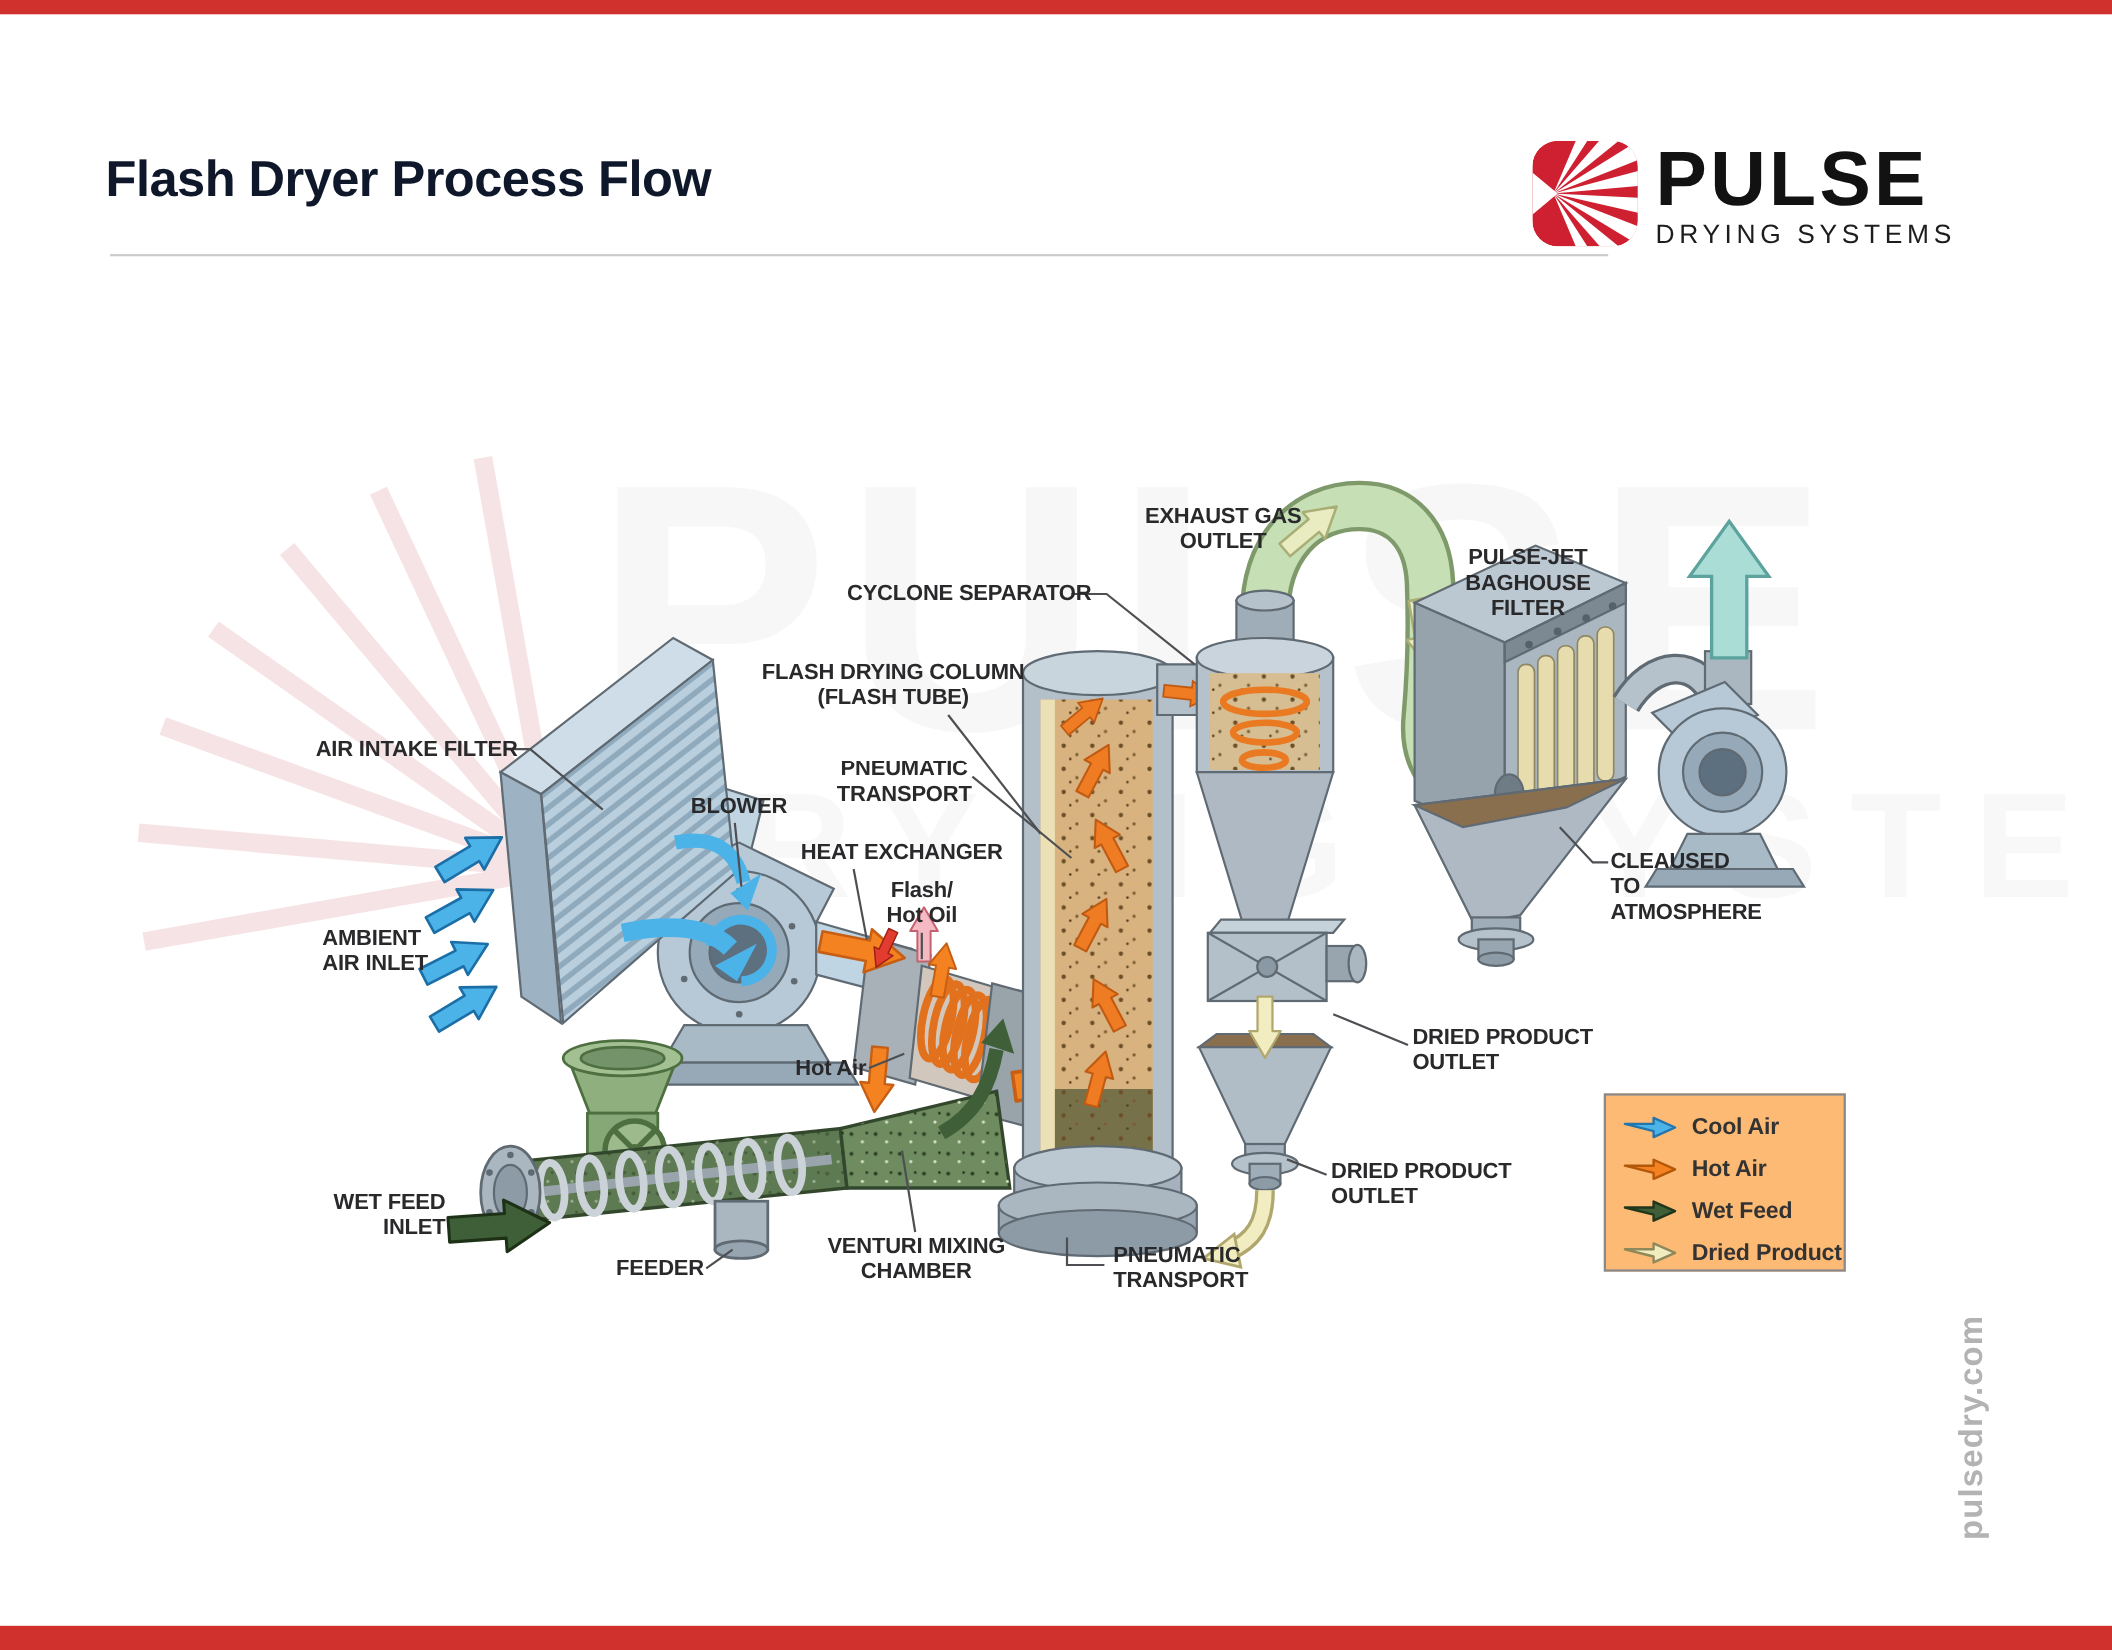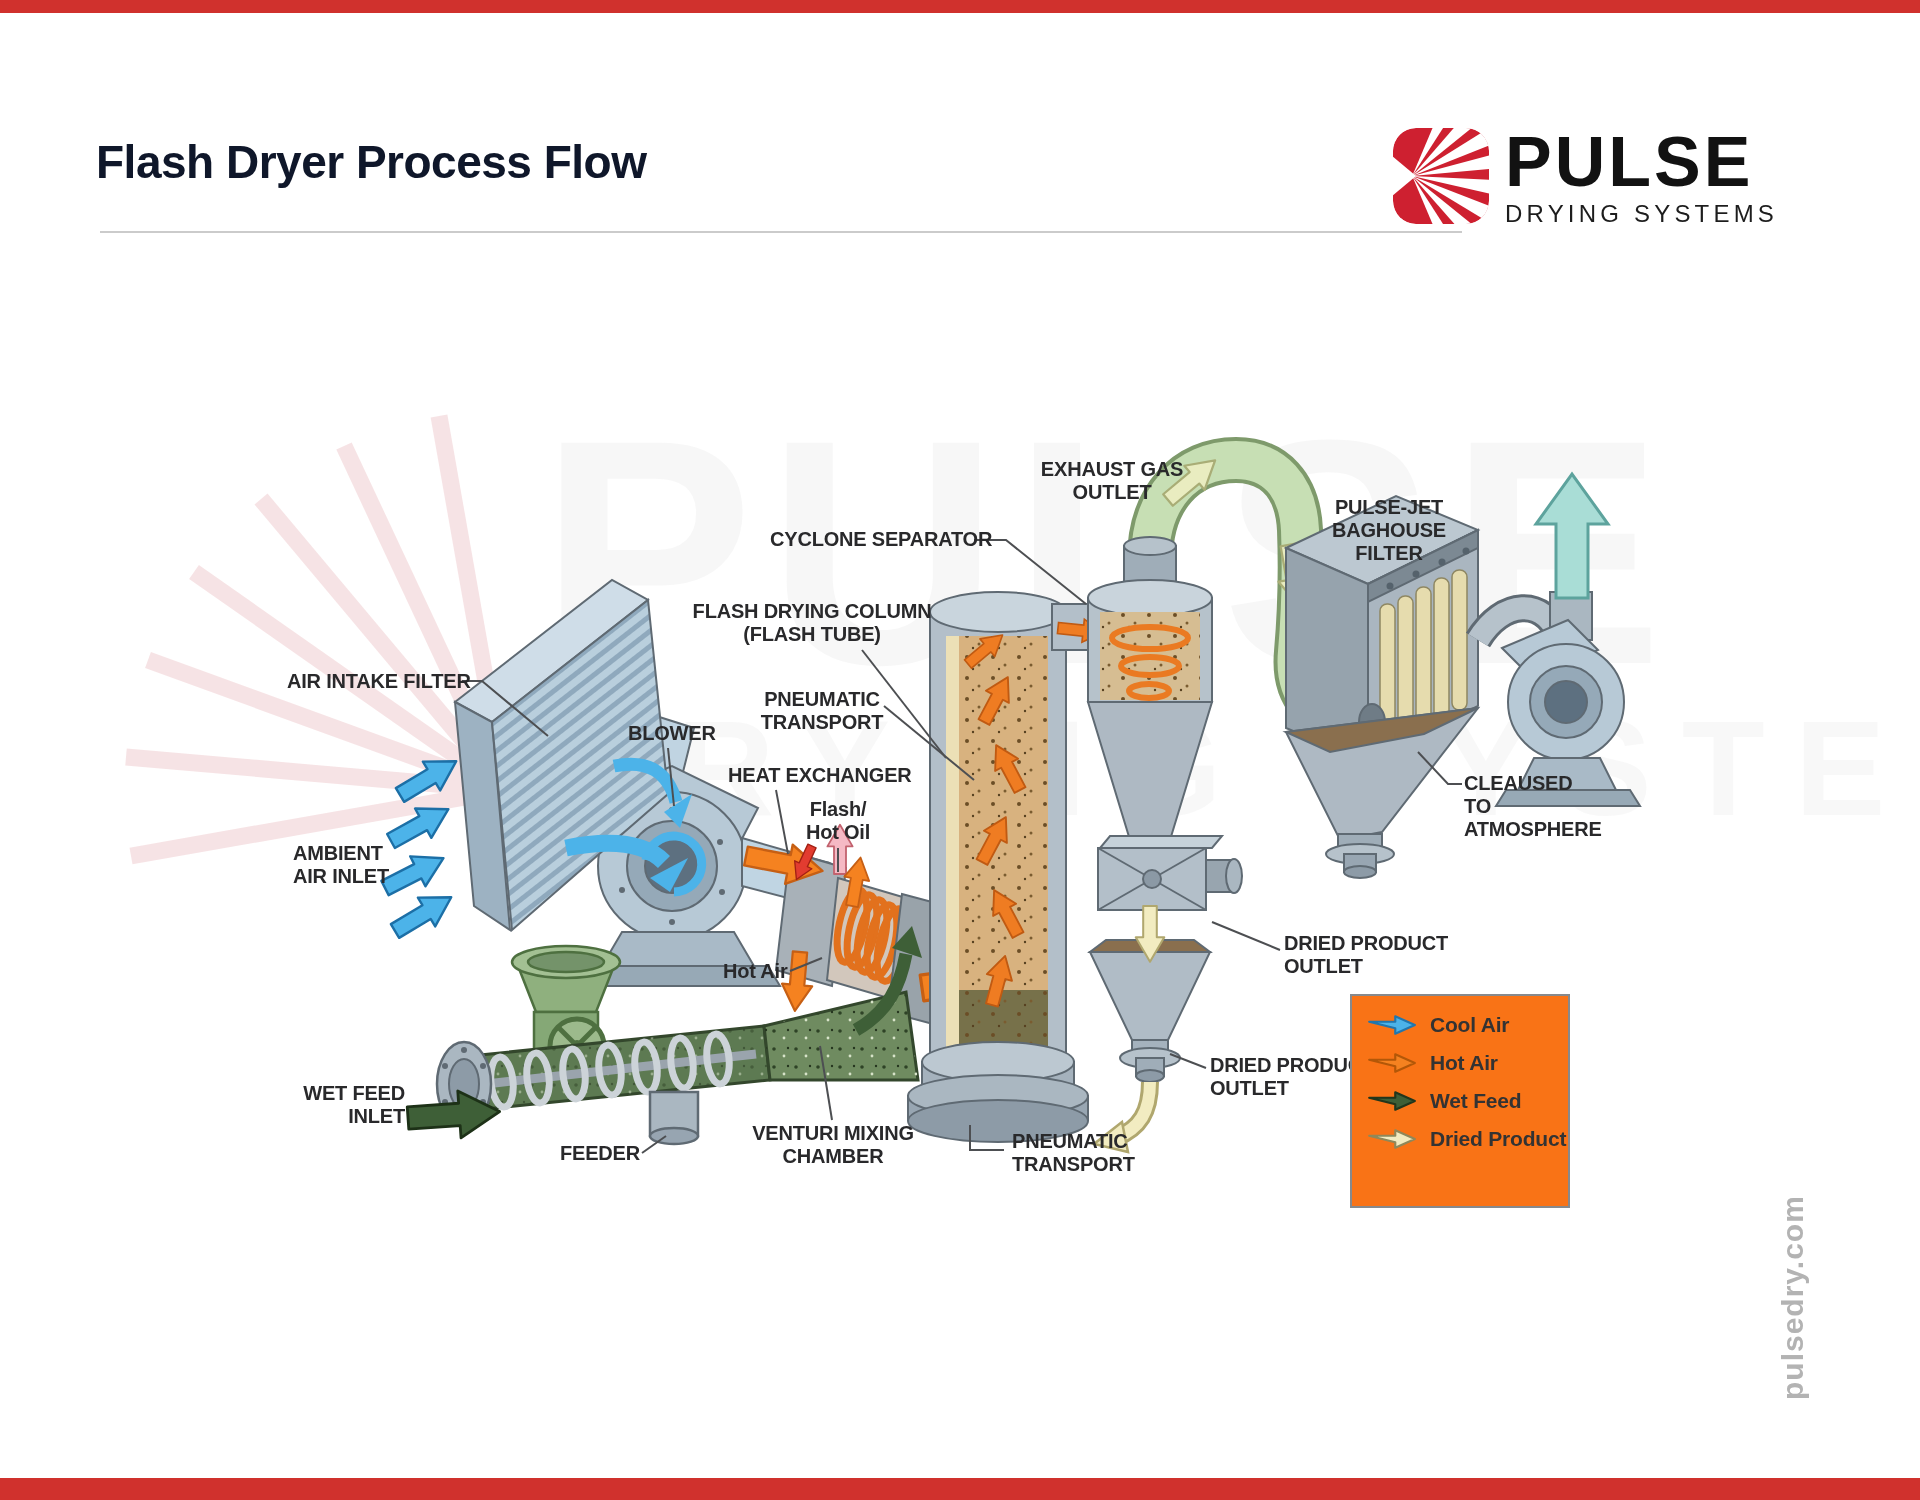--- a/index.html
+++ b/index.html
@@ -20,22 +20,22 @@
   #wm-tag{position:absolute;left:548px;top:700px;font-size:136px;font-weight:700;letter-spacing:30px;
           color:rgba(110,110,110,0.05);line-height:1;white-space:nowrap;}
   #art{position:absolute;left:0;top:0;}
   
   #diagram-labels{position:absolute;left:0;top:0;width:1564px;height:1500px;pointer-events:none;}
   .dlabel{position:absolute;font-weight:bold;font-size:20px;line-height:1.14;color:#29292b;
           white-space:pre-line;letter-spacing:-0.2px;}
   .dlabel.center{transform:translateX(-50%);text-align:center;}
   .dlabel.right{transform:translateX(-100%);text-align:right;}
   
-  #legend-box{position:absolute;left:1350px;top:994px;width:220px;height:214px;border:2px solid #87898c;
-              background:#f97316;box-sizing:border-box;padding:10px 0 0 15px;}
+  #legend-box{position:absolute;left:1458px;top:994px;width:220px;height:162px;border:2px solid #87898c;
+              background:#fdba74;box-sizing:border-box;padding:10px 0 0 15px;}
   .lrow{display:flex;align-items:center;gap:13px;height:38px;}
   .larrow{width:50px;height:22px;flex:0 0 auto;}
   .llabel{font-size:21px;font-weight:bold;color:#333333;letter-spacing:-0.2px;}
   
   #site-vertical{position:absolute;left:1776px;top:1118px;height:282px;writing-mode:vertical-rl;
                  transform:rotate(180deg);font-weight:bold;font-size:30px;color:#b3b3b3;letter-spacing:1px;}
 </style>
 </head>
 <body>
 

